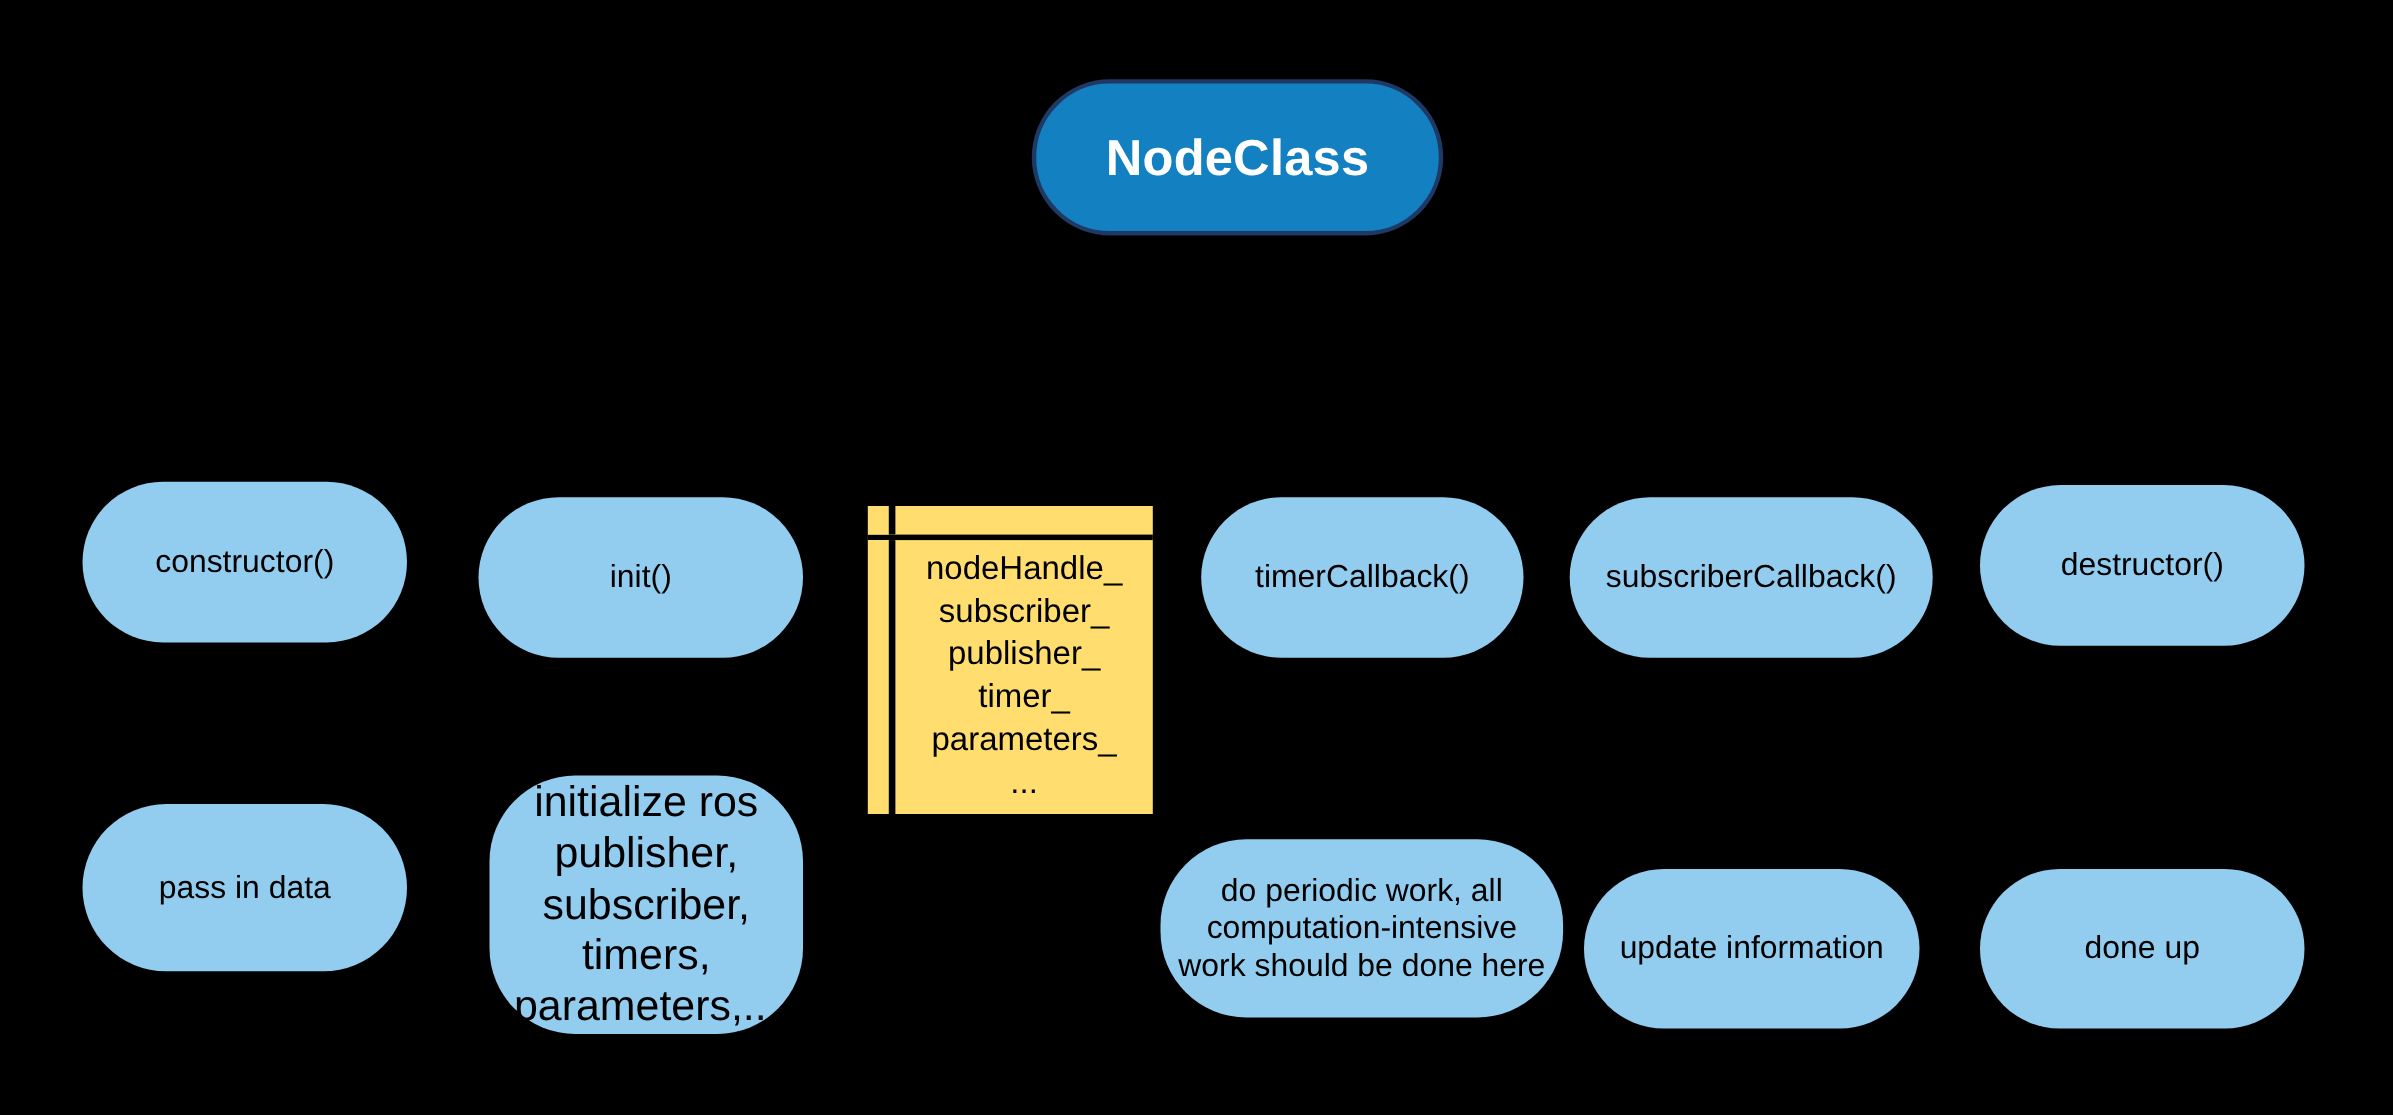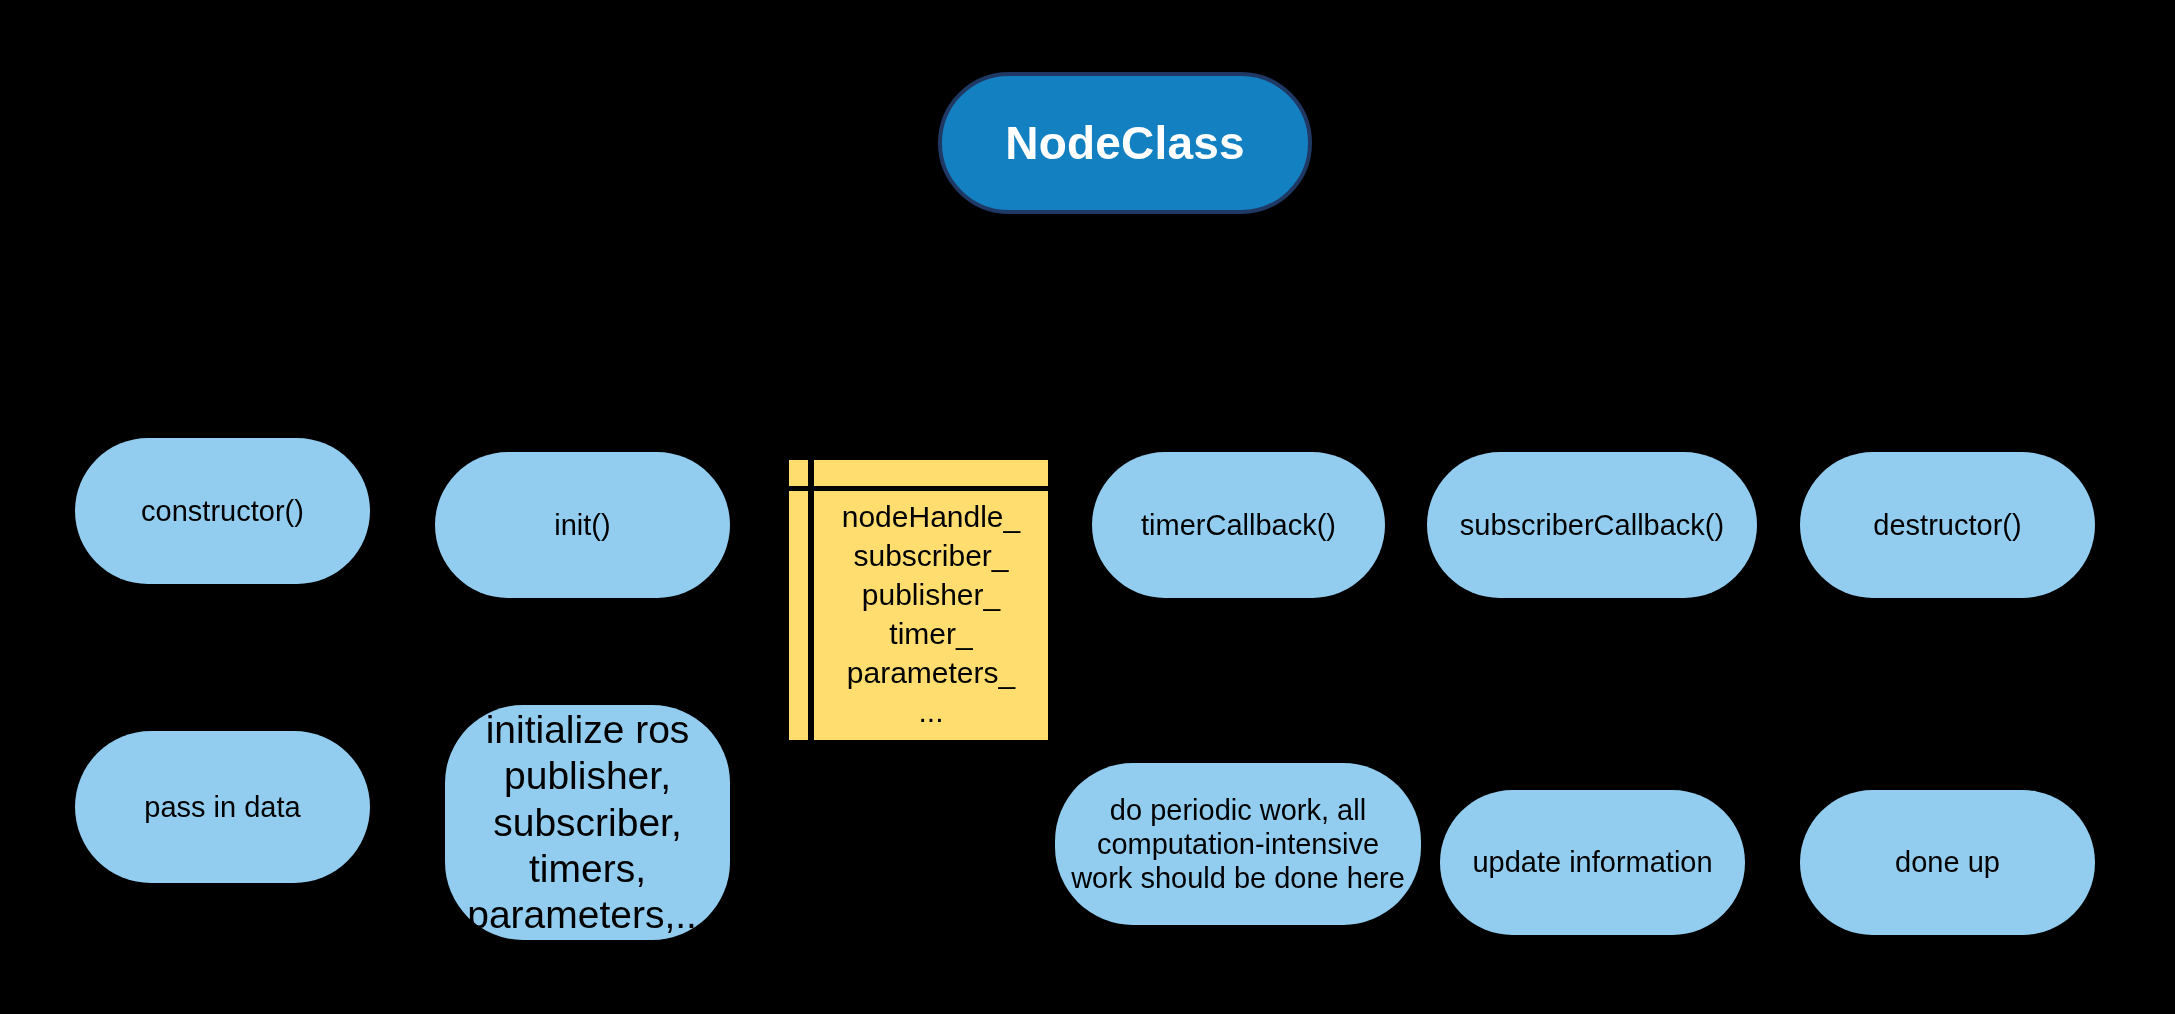--- a/index.html
+++ b/index.html
@@ -127,21 +127,21 @@
 
   <div class="node root" style="left: 938px; top: 72px; width: 374px; height: 142px;">
     <span>NodeClass</span>
   </div>
 
   <div id="members-host">
       <div class="node leaf" style="left: 75px; top: 438px; width: 295px; height: 146px;"><span>constructor()</span></div>
       <div class="node leaf" style="left: 435px; top: 452px; width: 295px; height: 146px;"><span>init()</span></div>
       <div class="node leaf" style="left: 1092px; top: 452px; width: 293px; height: 146px;"><span>timerCallback()</span></div>
       <div class="node leaf" style="left: 1427px; top: 452px; width: 330px; height: 146px;"><span>subscriberCallback()</span></div>
-      <div class="node leaf" style="left: 1800px; top: 452px; width: 295px; height: 146px;"><span>destructor()</span></div>
+      <div class="node leaf" style="left: 1800px; top: 441px; width: 295px; height: 146px;"><span>destructor()</span></div>
     </div>
 
   <div class="note" style="left: 789px; top: 460px; width: 259px; height: 280px;">
     <div class="note-head">
       <div class="note-rail"></div>
     </div>
     <div class="note-body">
       <div class="note-rail"></div>
       <div class="note-main">
         <div class="note-text">nodeHandle_

